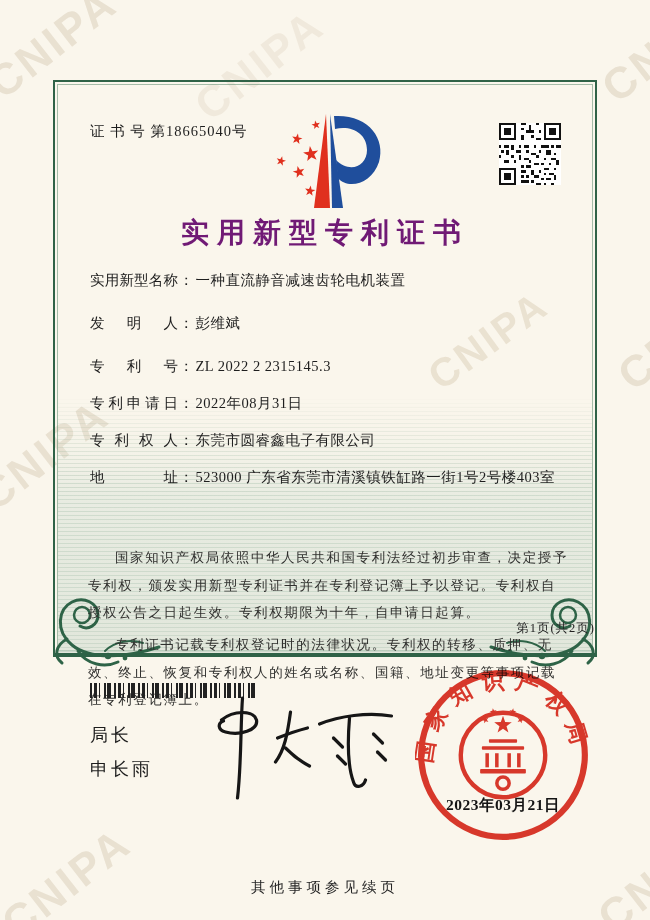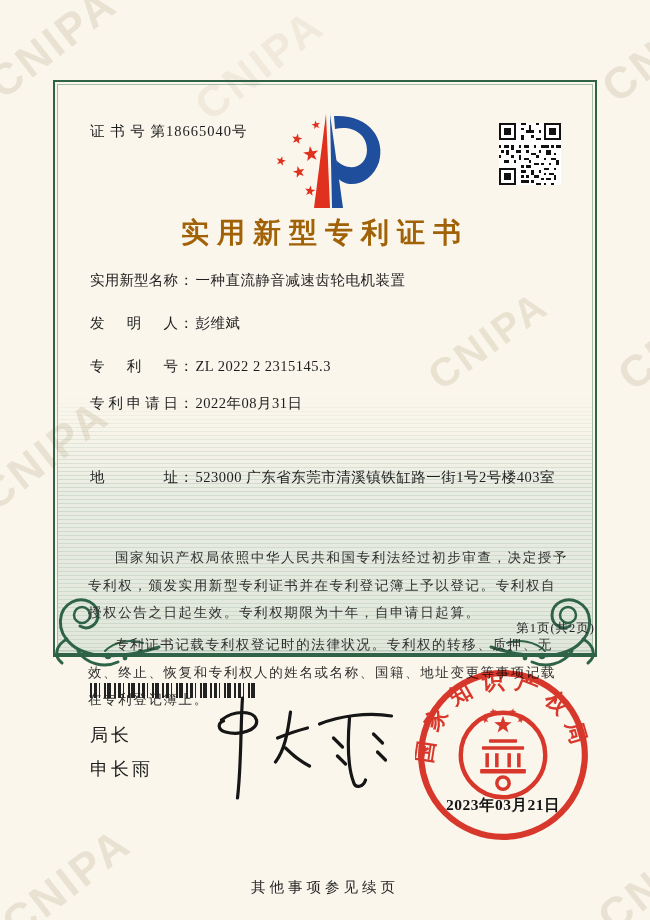--- a/index.html
+++ b/index.html
@@ -48,21 +48,21 @@
   .flourish.left{left:-10px;}
   .flourish.right{right:-10px;transform:scaleX(-1);}
 
   
   .cert-no{position:absolute;left:35px;top:40px;font-size:14.5px;letter-spacing:1px;}
   .logo{position:absolute;left:213px;top:30px;width:120px;height:98px;}
   .qr{position:absolute;left:444px;top:41px;width:62px;height:62px;}
   .title{
     position:absolute;left:0;top:132px;width:100%;
     text-align:center;font-size:28px;font-weight:bold;letter-spacing:8px;
-    color:#a16207;
+    color:#701a75;
   }
 
   
   .field-row{position:absolute;left:35px;width:500px;font-size:14.5px;white-space:nowrap;}
   .flabel{
     display:inline-block;width:88px;
     text-align:justify;text-align-last:justify;
     vertical-align:top;
   }
   .colon{display:inline-block;margin:0 2px 0 1px;}
@@ -207,20 +207,23 @@
       <span class="flabel">发明人</span><span class="colon">：</span><span class="fvalue">彭维斌</span>
     </div>
     <div class="field-row" style="top:189px">
       <span class="flabel">实用新型名称</span><span class="colon">：</span><span class="fvalue">一种直流静音减速齿轮电机装置</span>
     </div>
     <div class="field-row" style="top:275px">
       <span class="flabel">专利号</span><span class="colon">：</span><span class="fvalue">ZL 2022 2 2315145.3</span>
     </div>
     <div class="field-row" style="top:312px">
       <span class="flabel">专利申请日</span><span class="colon">：</span><span class="fvalue">2022年08月31日</span>
+    </div>
+    <div class="field-row" style="top:349px">
+      <span class="flabel">专利权人</span><span class="colon">：</span><span class="fvalue">东莞市圆睿鑫电子有限公司</span>
     </div>
     <div class="field-row" style="top:386px">
       <span class="flabel">地址</span><span class="colon">：</span><span class="fvalue">523000 广东省东莞市清溪镇铁缸路一街1号2号楼403室</span>
     </div>
 
     <div class="paras">
       <p>国家知识产权局依照中华人民共和国专利法经过初步审查，决定授予专利权，颁发实用新型专利证书并在专利登记簿上予以登记。专利权自授权公告之日起生效。专利权期限为十年，自申请日起算。</p>
       <p>专利证书记载专利权登记时的法律状况。专利权的转移、质押、无效、终止、恢复和专利权人的姓名或名称、国籍、地址变更等事项记载在专利登记簿上。</p>
     </div>
 

